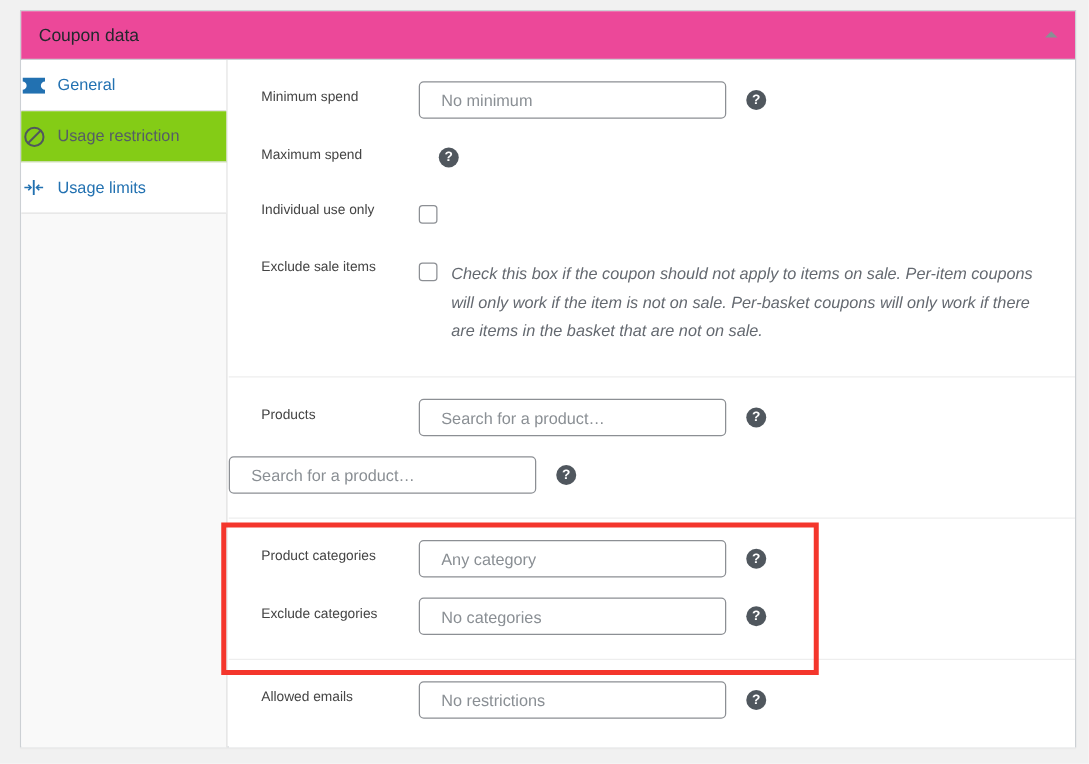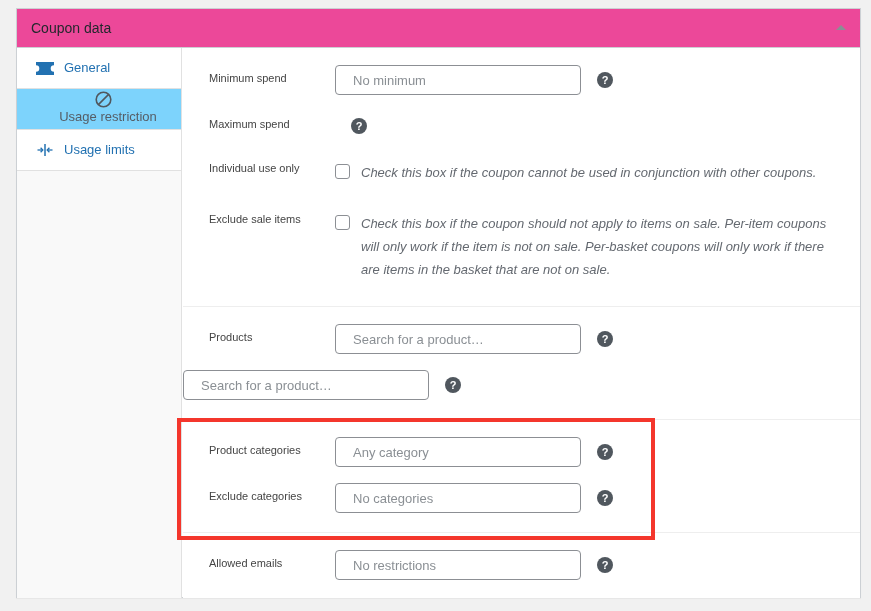--- a/index.html
+++ b/index.html
@@ -71,28 +71,26 @@
     border-right: 1px solid #e1e1e1;
     box-sizing: border-box;
   }
   .tab {
     position: relative;
     height: 41px;
     border-bottom: 1px solid #e1e1e1;
     box-sizing: border-box;
     display: flex;
     align-items: center;
-    padding-left: 18px;
     cursor: pointer;
     background: #fff;
     text-align: right;
   }
   .tab.active {
-    background: #7dd3fc;
-    flex-direction: column;
+    background: #84cc16;
   }
   .tab-icon {
     width: 20px;
     height: 20px;
     margin-right: 9px;
     display: flex;
     align-items: center;
     justify-content: center;
     flex: none;
   }
@@ -271,21 +269,20 @@
 
         <div class="field-row">
           <div class="field-label">Maximum spend</div>
           <div class="help-icon">?</div>
         </div>
 
         <div class="field-row">
           <div class="field-label">Individual use only</div>
           <div class="checkbox-row">
             <span class="cb"></span>
-            <span class="cb-desc">Check this box if the coupon cannot be used in conjunction with other coupons.</span>
           </div>
         </div>
 
         <div class="field-row">
           <div class="field-label">Exclude sale items</div>
           <div class="checkbox-row">
             <span class="cb"></span>
             <span class="cb-desc">Check this box if the coupon should not apply to items on sale. Per-item coupons will only work if the item is not on sale. Per-basket coupons will only work if there are items in the basket that are not on sale.</span>
           </div>
         </div>

